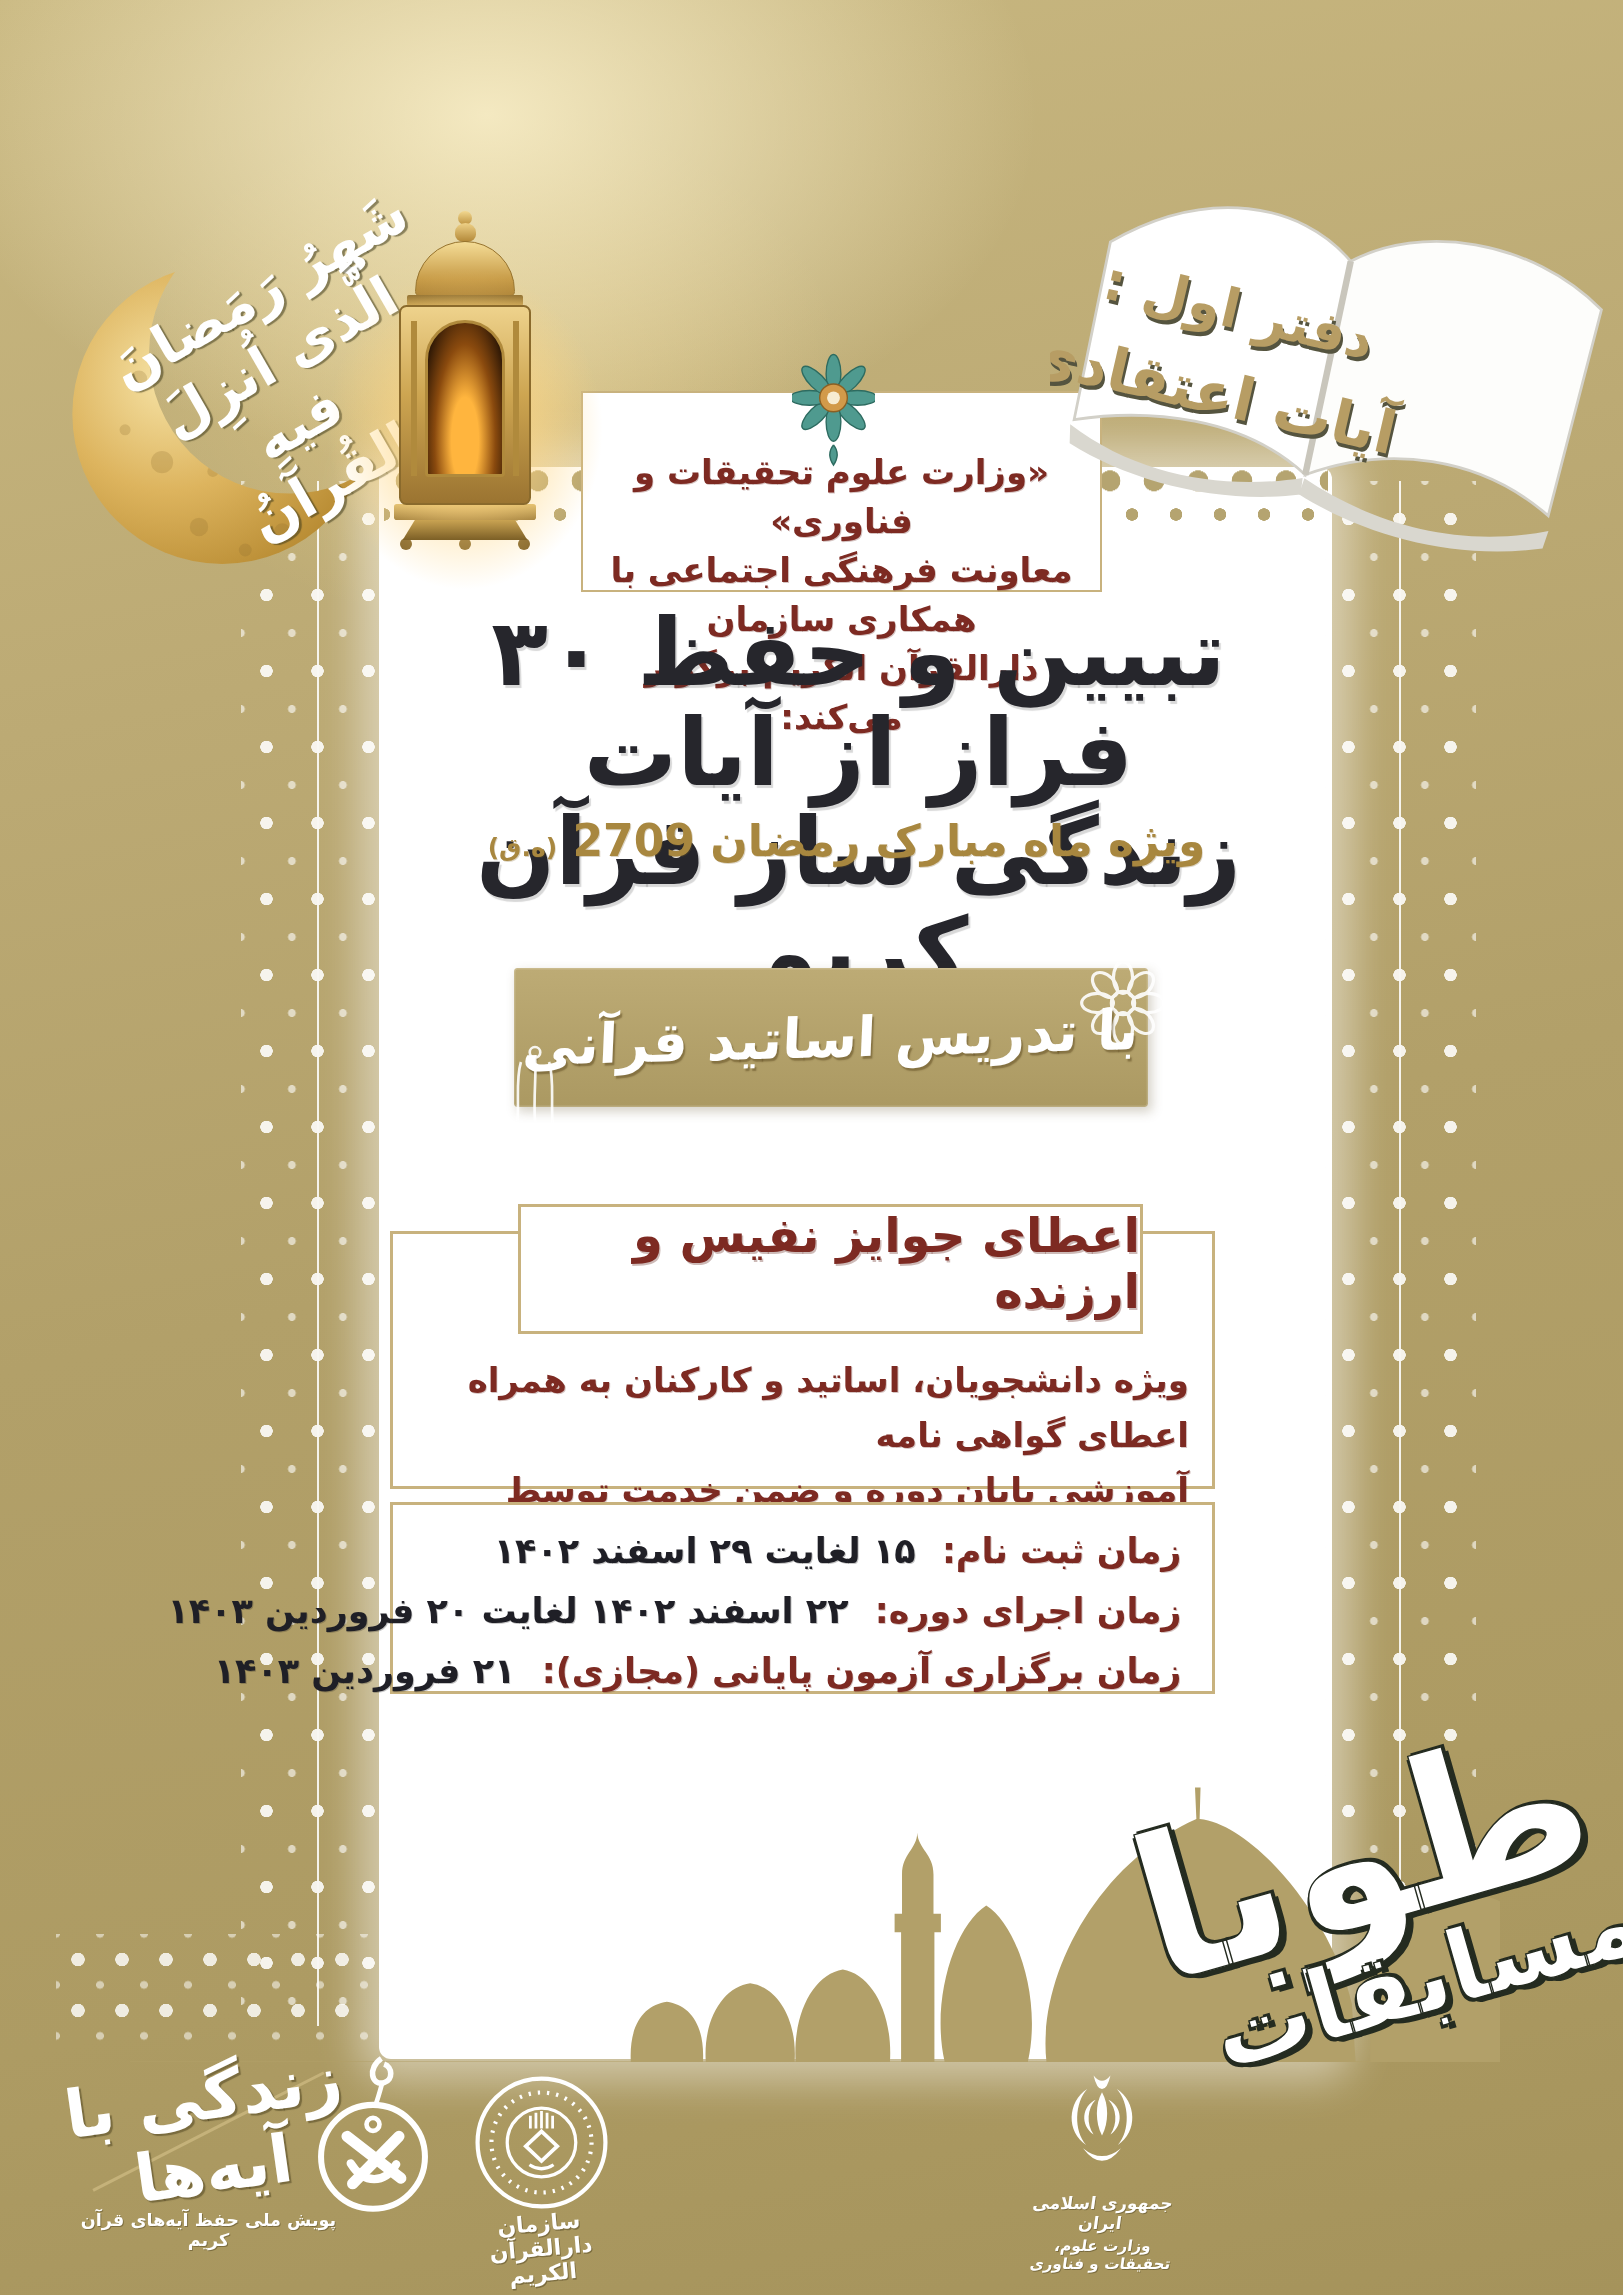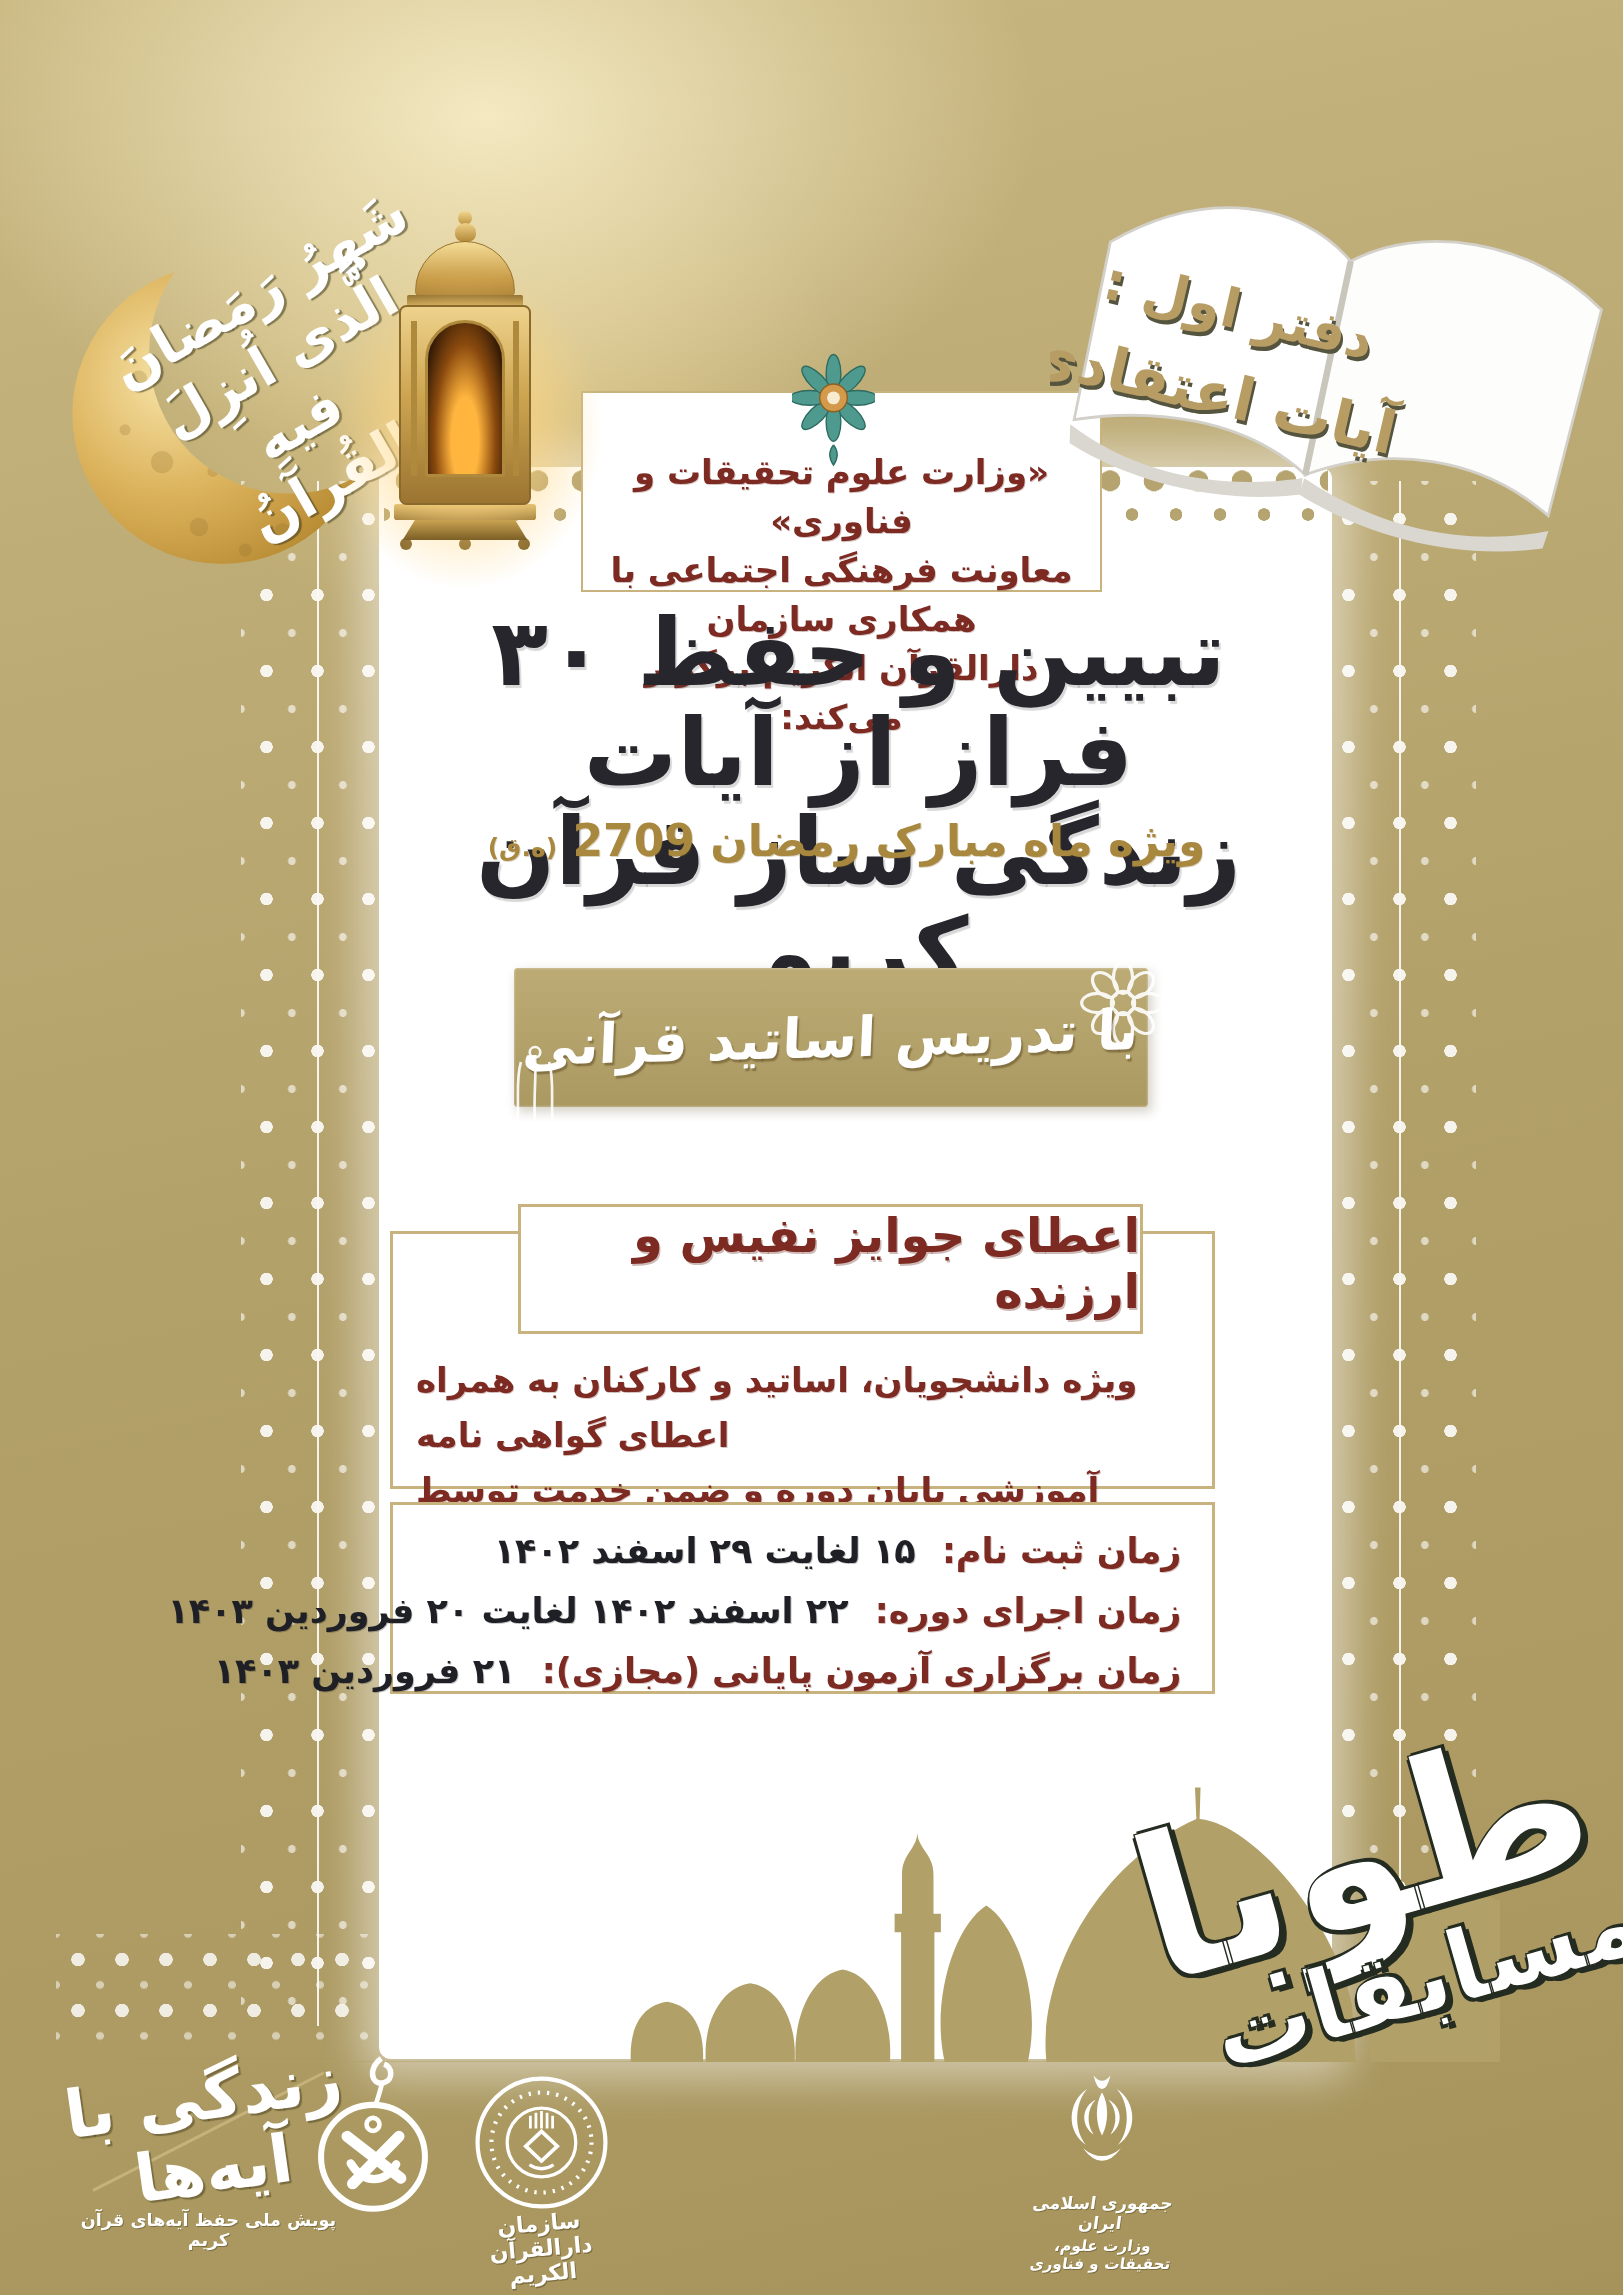--- a/index.html
+++ b/index.html
@@ -94,21 +94,21 @@
   .banner .fl-r{ right:-28px; top:-18.5px; } .banner .fl-l{ left:-23px; bottom:-21px; }
 
   
   .outer-box{ position:absolute; left:390px; top:1231px; width:825px; height:258px; z-index:3;
     background:#fff; border:3.7px solid #c8b27e; }
   .prizes-title-box{ position:absolute; left:518px; top:1204px; width:625px; height:130px; z-index:4;
     background:#fff; border:3.7px solid #c8b27e; display:flex; justify-content:center; }
   .prizes-title-box .t{ color:#7d2a22; font-weight:bold; font-size:48px;
     text-shadow:1.4px 1.9px 0.5px rgba(90,25,15,.3); }
   .prizes-body{ position:absolute; left:416px; top:1353px; width:773px; z-index:4;
-    text-align:left; color:#7d2a22; font-weight:bold; font-size:34px; line-height:55px;
+    text-align:right; color:#7d2a22; font-weight:bold; font-size:34px; line-height:55px;
     text-shadow:0.9px 1.4px 0.5px rgba(90,25,15,.25); }
 
   
   .dates-box{ position:absolute; left:390px; top:1502px; width:825px; height:192px; z-index:4;
     background:#fff; border:3.7px solid #c8b27e; padding:15.7px 30.5px 0 18.5px; direction:rtl; }
   .date-row{ text-align:right; font-size:35px; line-height:60px; font-weight:bold; white-space:nowrap; }
   .date-row .dlabel{ color:#7d2a22; margin-left:14px; text-shadow:0.9px 1.4px 0.5px rgba(90,25,15,.25); }
   .date-row .dvalue{ color:#1f1f26; text-shadow:0.9px 1.4px 0.5px rgba(30,30,30,.25); }
 
   

